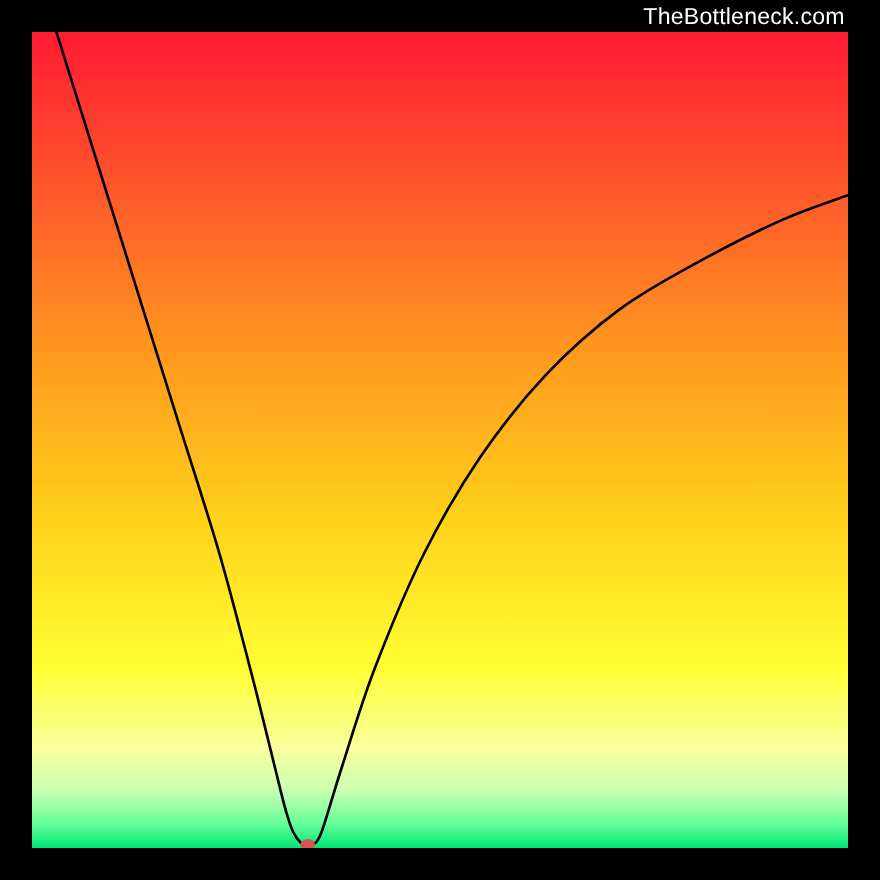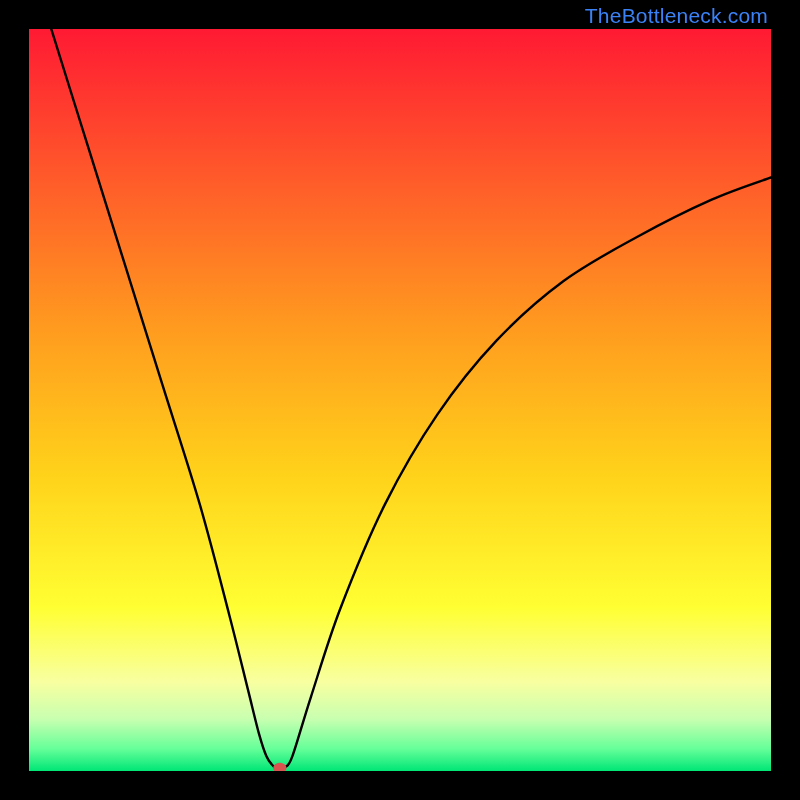--- a/index.html
+++ b/index.html
@@ -23,21 +23,21 @@
     position: absolute;
     left: 0;
     top: 0;
     width: 742px;
     height: 742px;
   }
   .watermark {
     position: absolute;
     top: 4px;
     right: 32px;
-    color: #3b82f6;
+    color: #ffffff;
     font-size: 21px;
     font-weight: 500;
     letter-spacing: 0.2px;
   }
   svg { display: block; }
 </style>
 </head>
 <body>
 
 <div class="watermark">TheBottleneck.com</div>

